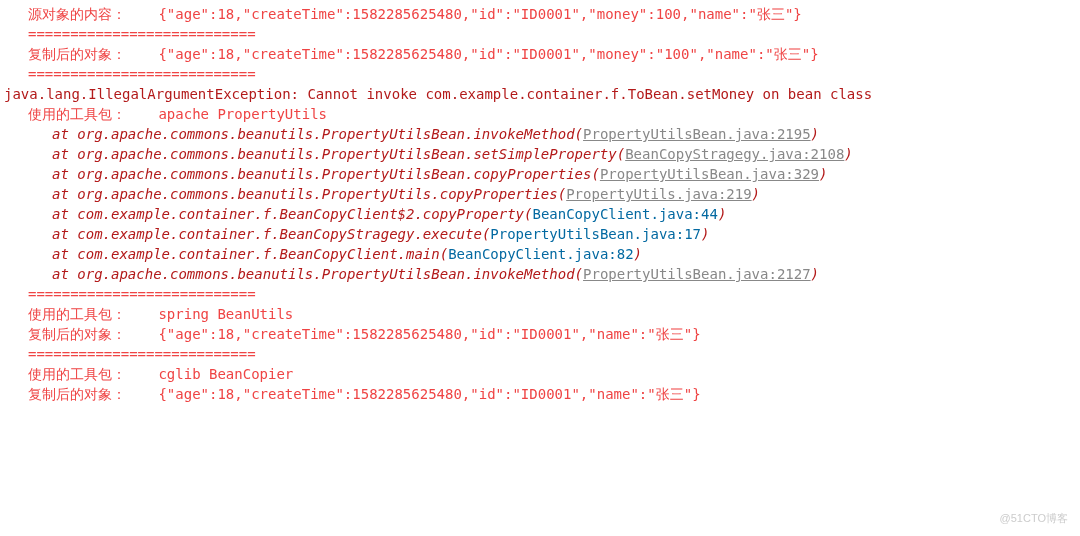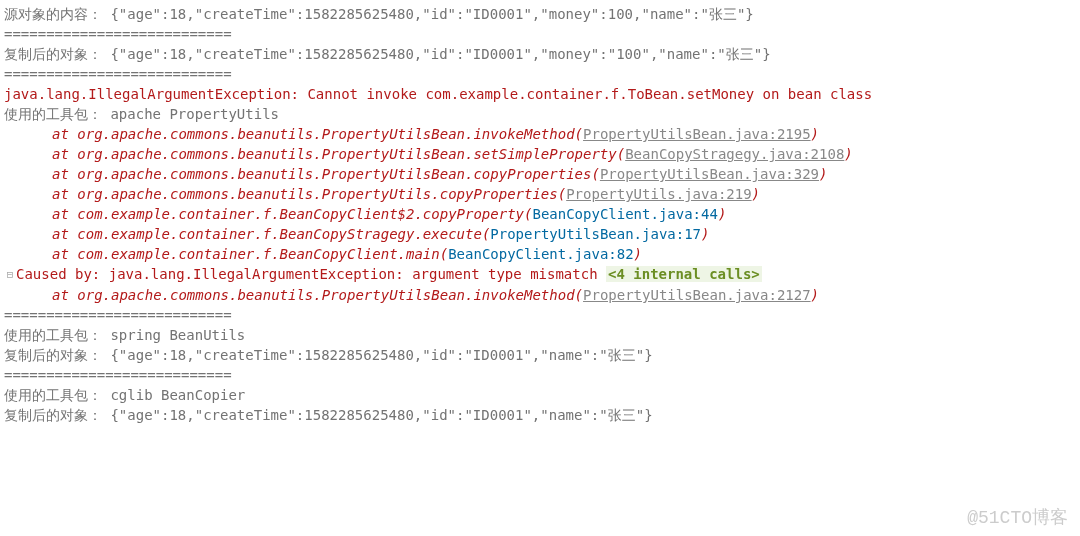--- a/index.html
+++ b/index.html
@@ -9,21 +9,21 @@
       line-height: 20px;
       background: #ffffff;
       color: #000000;
       padding: 4px 4px;
       white-space: nowrap;
       overflow: hidden;
       width: 1080px;
       height: 536px;
     }
     .line { display: block; }
-    .black { color: #737373; }
+    .black { color: #ef4444; margin-left: 24px; }
     .exception { color: #b31a1a; }
     .at-prefix { color: #b31a1a; padding-left: 48px; }
     .at-text { color: #b31a1a; font-style: italic; }
     .link-gray { color: #888888; text-decoration: underline; cursor: pointer; }
     .link-blue { color: #0369a1; cursor: pointer; }
     .caused-by { color: #b31a1a; }
     .internal-calls { color: #6b8e23; background: #eef5e5; font-weight: bold; padding: 0 2px; }
     .ellipsis { color: #b31a1a; padding-left: 48px; }
     .gutter-icon {
       display: inline-block;
@@ -32,22 +32,22 @@
       color: #aaaaaa;
       font-size: 11px;
       margin-right: 0;
       vertical-align: middle;
     }
     .watermark {
       position: absolute;
       right: 12px;
       bottom: 8px;
       color: #cccccc;
-      font-size: 18px;
-      font-family: Liberation Mono, monospace;
+      font-size: 11px;
+      font-family: Liberation Sans, sans-serif;
     }
   </style>
 </head>
 <body>
 
 <div>
 
   <div class="line">
     <span class="black">源对象的内容：</span>
     <span class="black">{"age":18,"createTime":1582285625480,"id":"ID0001","money":100,"name":"张三"}</span>
@@ -91,23 +91,20 @@
   </div>
 
   <div class="line at-prefix">
     <span class="at-text">at com.example.container.f.BeanCopyStragegy.execute</span><span class="at-text">(</span><span class="link-blue">PropertyUtilsBean.java:17</span><span class="at-text">)</span>
   </div>
 
   <div class="line at-prefix">
     <span class="at-text">at com.example.container.f.BeanCopyClient.main</span><span class="at-text">(</span><span class="link-blue">BeanCopyClient.java:82</span><span class="at-text">)</span>
   </div>
 
-  <div class="line">
-    <span class="gutter-icon">⊟</span><span class="caused-by">Caused by: java.lang.IllegalArgumentException: argument type mismatch </span><span class="internal-calls">&lt;4 internal calls&gt;</span>
-  </div>
 
   <div class="line at-prefix">
     <span class="at-text">at org.apache.commons.beanutils.PropertyUtilsBean.invokeMethod</span><span class="at-text">(</span><span class="link-gray">PropertyUtilsBean.java:2127</span><span class="at-text">)</span>
   </div>
 
 
   <div class="line black">===========================</div>
 
   <div class="line">
     <span class="black">使用的工具包：</span>

